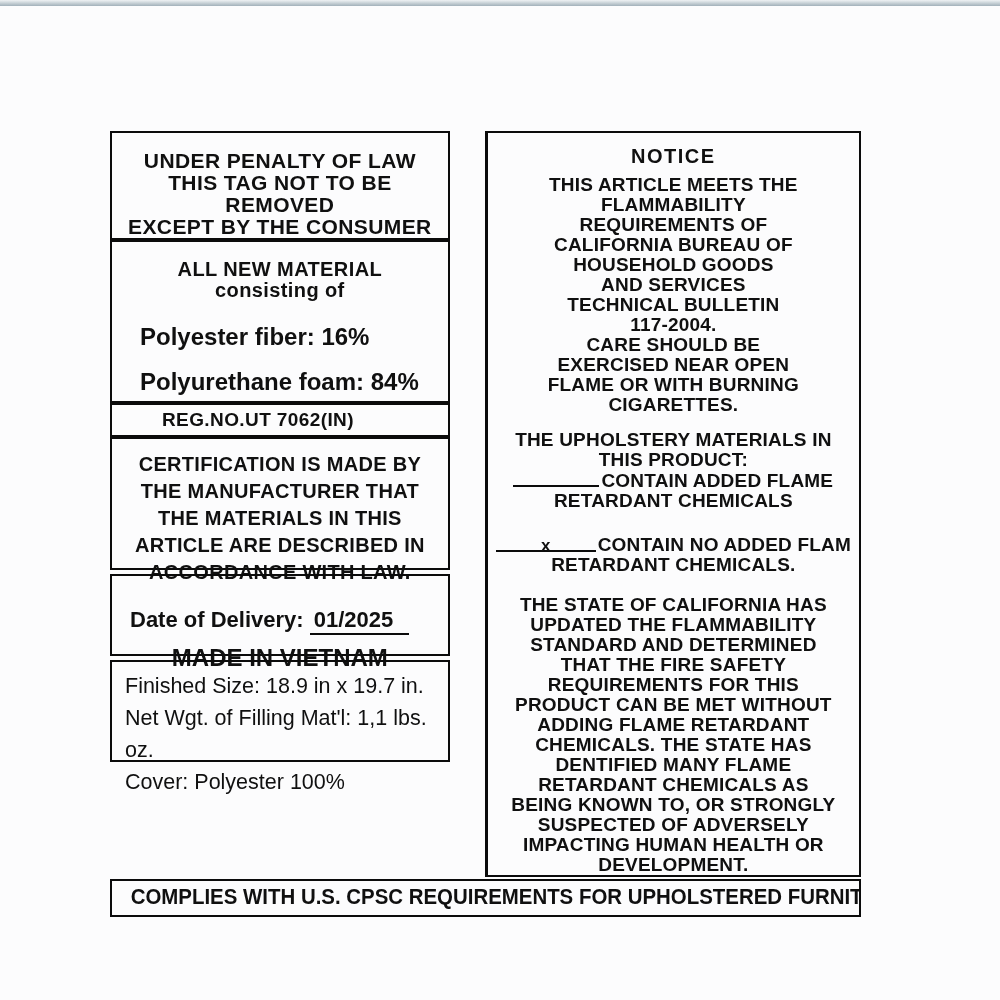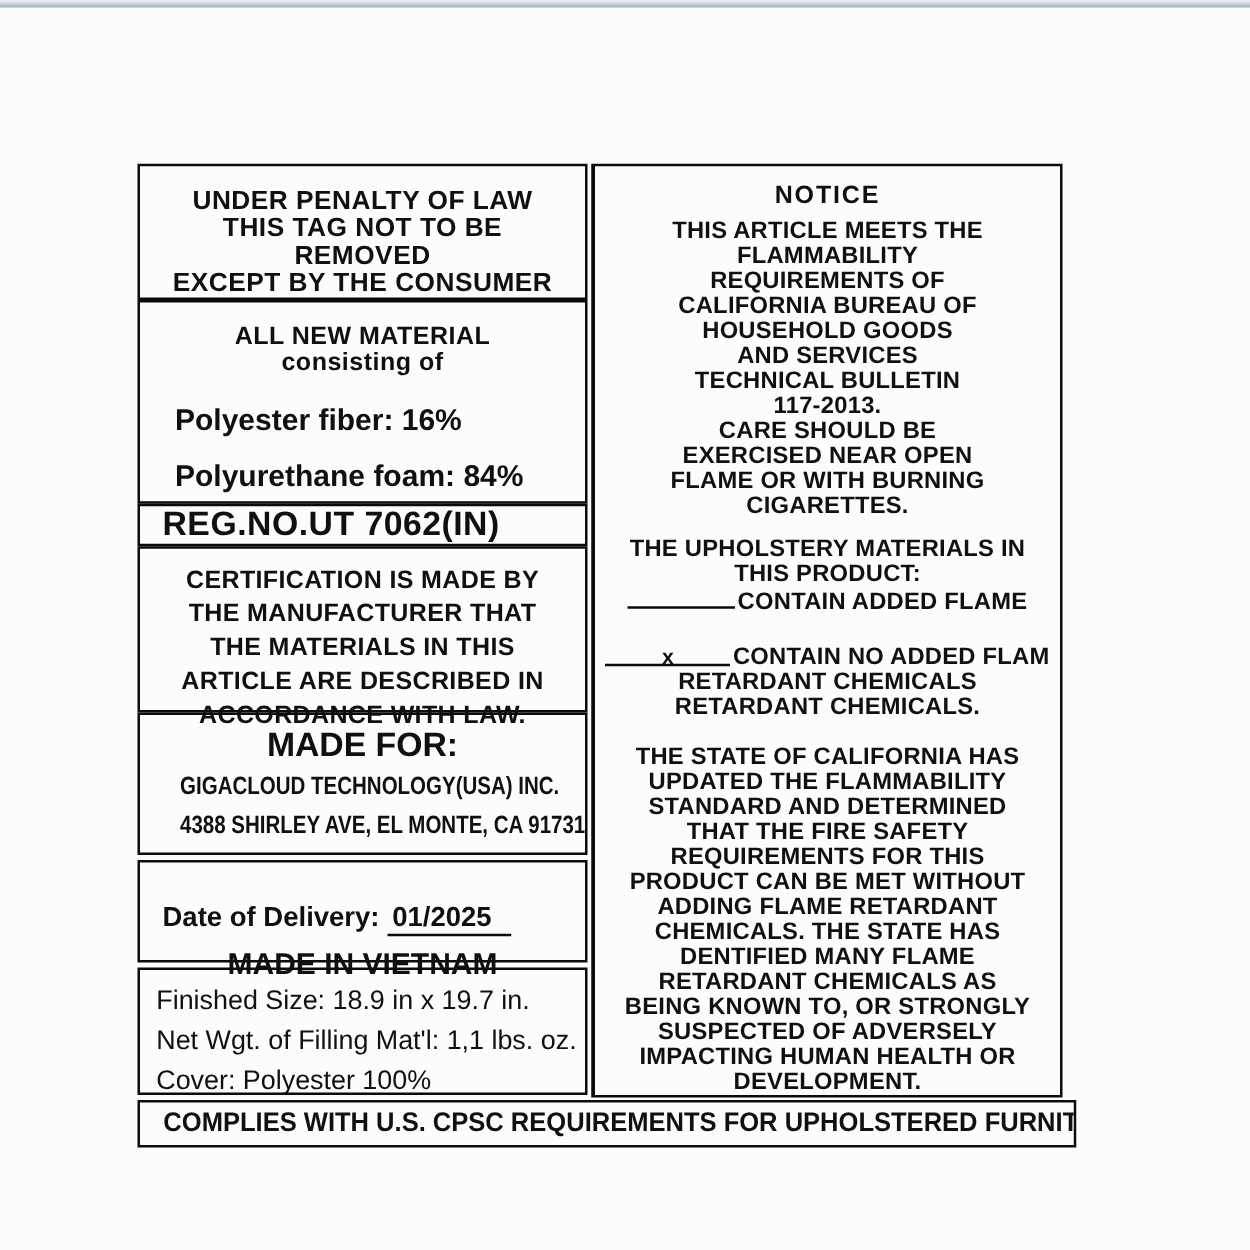--- a/index.html
+++ b/index.html
@@ -11,38 +11,38 @@
   }
   .top-strip {
     position:absolute; top:0; left:0; width:1000px; height:6px;
     background:linear-gradient(180deg,#eff2f4 0%,#ccd5da 45%,#a2b1ba 100%);
   }
   .label { position:absolute; left:110px; top:131px; width:751px; }
   .cols { display:flex; gap:3px; align-items:stretch; }
   .col-left { width:360px; display:flex; flex-direction:column; }
   .col-right {
     width:377px; border:2px solid #0b0b0b; border-left-width:3px;
-    padding:12px 8px 0 8px; text-align:center;
+    padding:12px 8px 0 8px; text-align:center;margin-left:32px;
   }
   .box { border:2px solid #0b0b0b; background:transparent; }
   .spacer { height:4px; }
   .b { font-weight:700; }
   .c { text-align:center; }
   .pre { white-space:pre-line; }
 
   
   .penalty { height:109px; padding-top:17px; }
   .penalty p { font-size:21px; line-height:22px; letter-spacing:.4px; }
   .material { height:163px; padding-top:17px; }
   .material .heading { font-size:20px; line-height:21px; letter-spacing:.4px; }
   .material .item { font-size:24px; padding-left:28px; }
   .material .item1 { margin-top:22px; }
   .material .item2 { margin-top:17px; }
   .reg { height:34px; }
-  .reg p { font-size:27px; line-height:29px; padding-left:18px; letter-spacing:.4px; }
+  .reg p { font-size:19px; line-height:29px; padding-left:18px; letter-spacing:.4px;margin-left:32px; }
   .cert { height:133px; padding-top:12px; }
   .cert p { font-size:20px; line-height:27px; letter-spacing:.3px; }
   .madefor { height:114px; padding-top:9px; }
   .madefor .mf-h { font-size:27px; line-height:30px; }
   .cond { display:block; transform:scaleX(.82); transform-origin:50% 50%; white-space:nowrap; }
   .madefor .company { font-size:20px; margin-top:7px; }
   .madefor .address { font-size:20px; margin-top:8px; }
   .delivery { height:82px; padding-top:31px; }
   .delivery .del { font-size:22px; padding-left:18px; }
   .date-underline { border-bottom:2px solid #0b0b0b; padding:0 16px 1px 4px; }
@@ -99,25 +99,20 @@
         </section>
 
         <section class="box cert">
           <p class="pre c b">CERTIFICATION IS MADE BY
 THE MANUFACTURER THAT
 THE MATERIALS IN THIS
 ARTICLE ARE DESCRIBED IN
 ACCORDANCE WITH LAW.</p>
         </section>
 
-        <section class="box madefor">
-          <p class="mf-h b c">MADE FOR:</p>
-          <p class="cond b c company">GIGACLOUD TECHNOLOGY(USA) INC.</p>
-          <p class="cond b c address">4388 SHIRLEY AVE, EL MONTE, CA 91731</p>
-        </section>
 
         <div class="spacer"></div>
 
         <section class="box delivery">
           <p class="del b"><span>Date of Delivery:</span> <span class="date-underline">01/2025</span></p>
           <p class="b c origin">MADE IN VIETNAM</p>
         </section>
 
         <div class="spacer"></div>
 
@@ -130,32 +125,32 @@
 
       <div class="col-right">
         <p class="notice-title b c">NOTICE</p>
         <p class="pre c b rl flam">THIS ARTICLE MEETS THE
 FLAMMABILITY
 REQUIREMENTS OF
 CALIFORNIA BUREAU OF
 HOUSEHOLD GOODS
 AND SERVICES
 TECHNICAL BULLETIN
-117-2013.
+117-2004.
 CARE SHOULD BE
 EXERCISED NEAR OPEN
 FLAME OR WITH BURNING
 CIGARETTES.</p>
 
         <div class="uph">
           <p class="pre c b rl">THE UPHOLSTERY MATERIALS IN
 THIS PRODUCT:</p>
           <p class="c b rl line-row"><span class="blank-line"></span><span>CONTAIN ADDED FLAME</span></p>
+          <p class="c b rl">RETARDANT CHEMICALS</p>
           <p class="c b rl line-row gap-top"><span class="blank-line x-line"><span class="xm b">x</span></span><span>CONTAIN NO ADDED FLAM</span></p>
-          <p class="c b rl">RETARDANT CHEMICALS</p>
           <p class="c b rl">RETARDANT CHEMICALS.</p>
         </div>
 
         <p class="pre c b rl state">THE STATE OF CALIFORNIA HAS
 UPDATED THE FLAMMABILITY
 STANDARD AND DETERMINED
 THAT THE FIRE SAFETY
 REQUIREMENTS FOR THIS
 PRODUCT CAN BE MET WITHOUT
 ADDING FLAME RETARDANT

